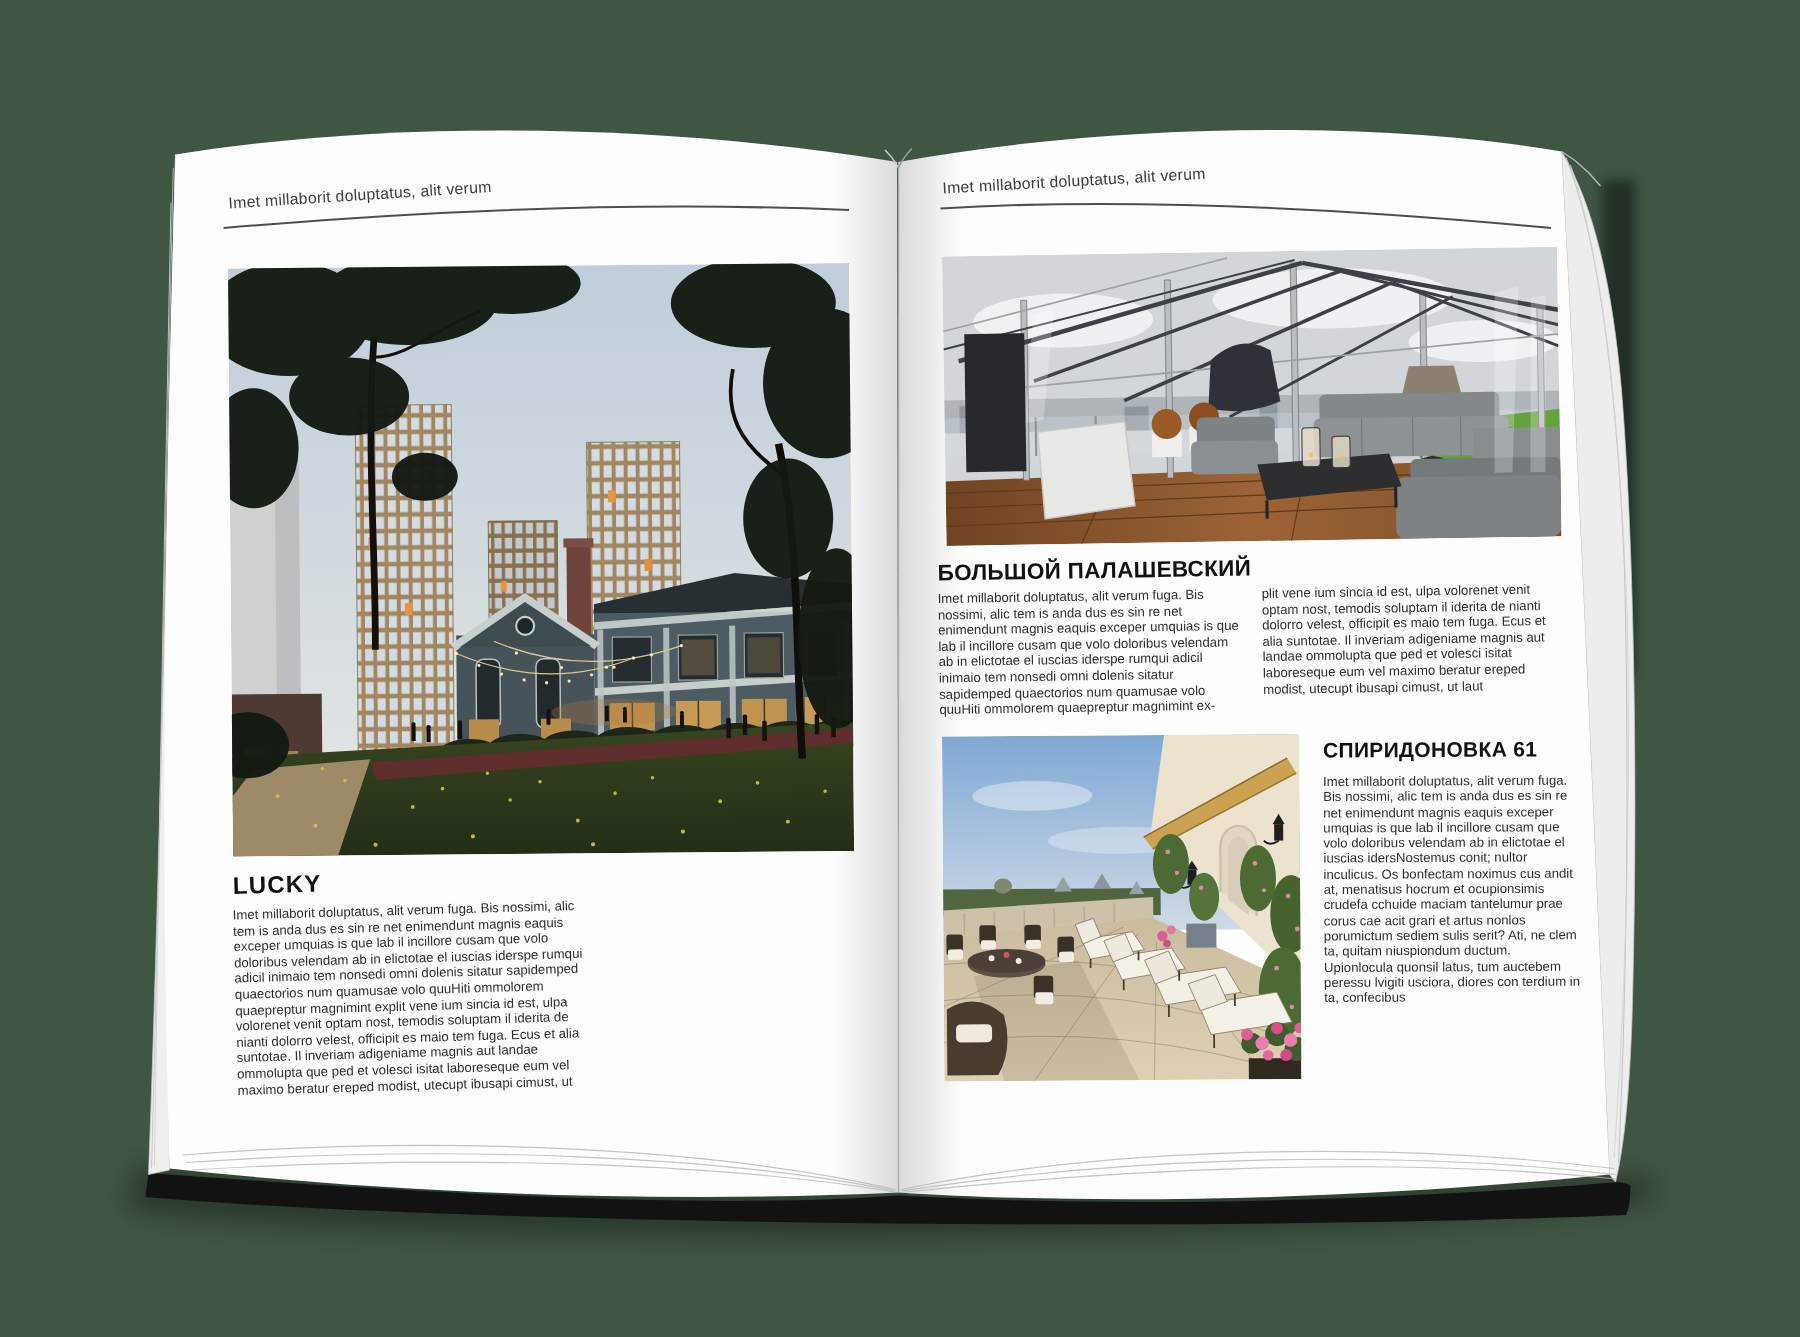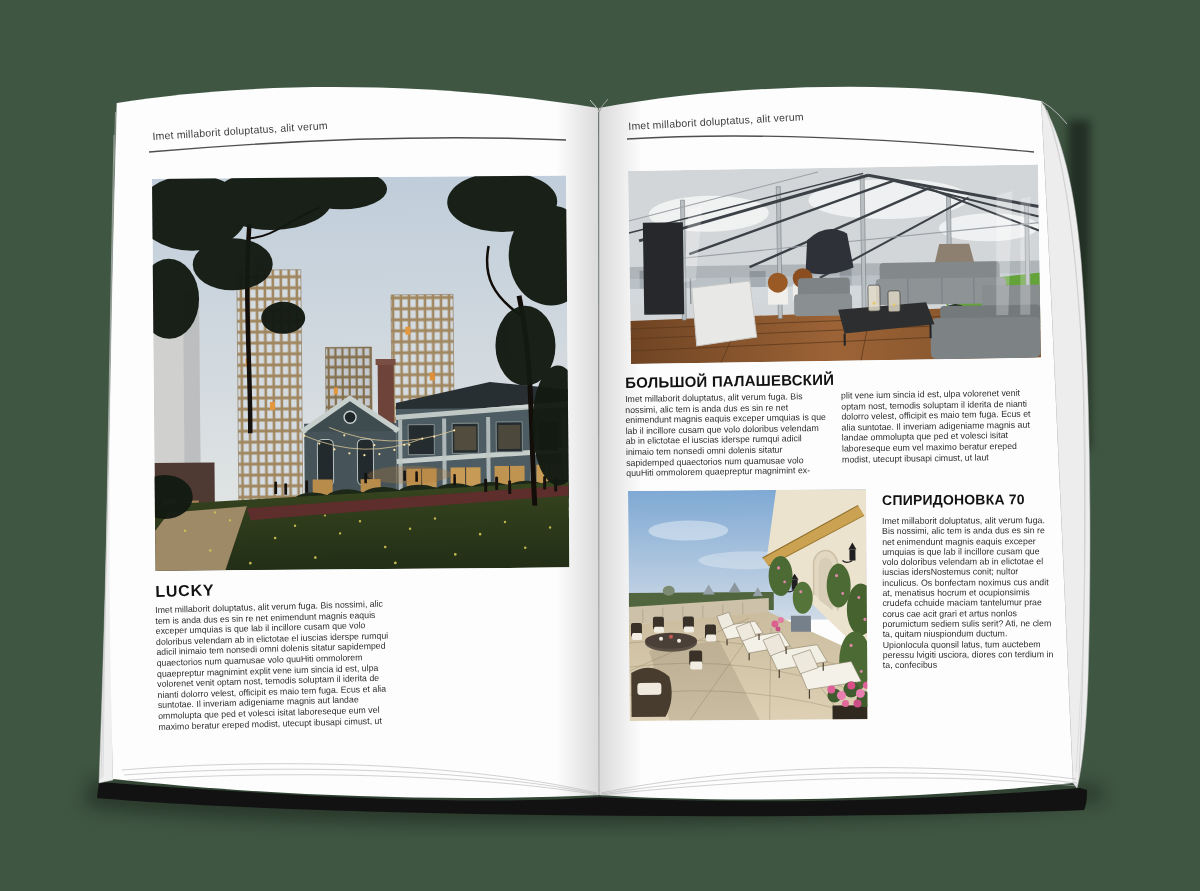--- a/index.html
+++ b/index.html
@@ -572,16 +572,16 @@
           </g>
       </g>
       <g>
         <circle cx="146" cy="134" r="3.5" fill="#d9608f"></circle>
           <circle cx="152" cy="130" r="3" fill="#e27ba4"></circle>
           <circle cx="149" cy="139" r="2.5" fill="#c94f86"></circle>
       </g>
     </svg>
   </div>
 
-  <div class="abs title" id="t-sp">СПИРИДОНОВКА 70</div>
+  <div class="abs title" id="t-sp">СПИРИДОНОВКА 61</div>
   <div class="abs body" id="b-sp">Imet millaborit doluptatus, alit verum fuga. Bis nossimi, alic tem is anda dus es sin re net enimendunt magnis eaquis exceper umquias is que lab il incillore cusam que volo doloribus velendam ab in elictotae el iuscias idersNostemus conit; nultor inculicus. Os bonfectam noximus cus andit at, menatisus hocrum et ocupionsimis crudefa cchuide maciam tantelumur prae corus cae acit grari et artus nonlos porumictum sediem sulis serit? Ati, ne clem ta, quitam niuspiondum ductum. Upionlocula quonsil latus, tum auctebem peressu lvigiti usciora, diores con terdium in ta, confecibus</div>
 
 </div>
 
 </body></html>

